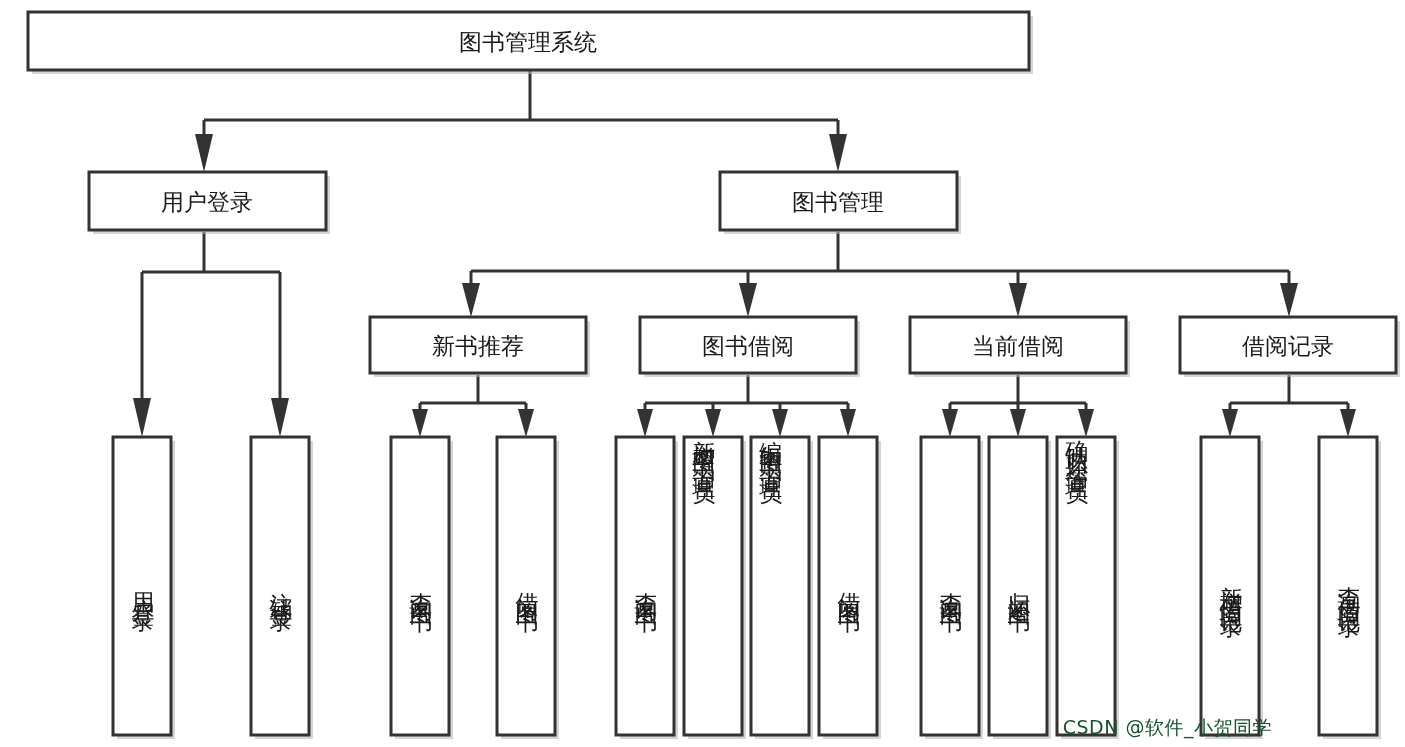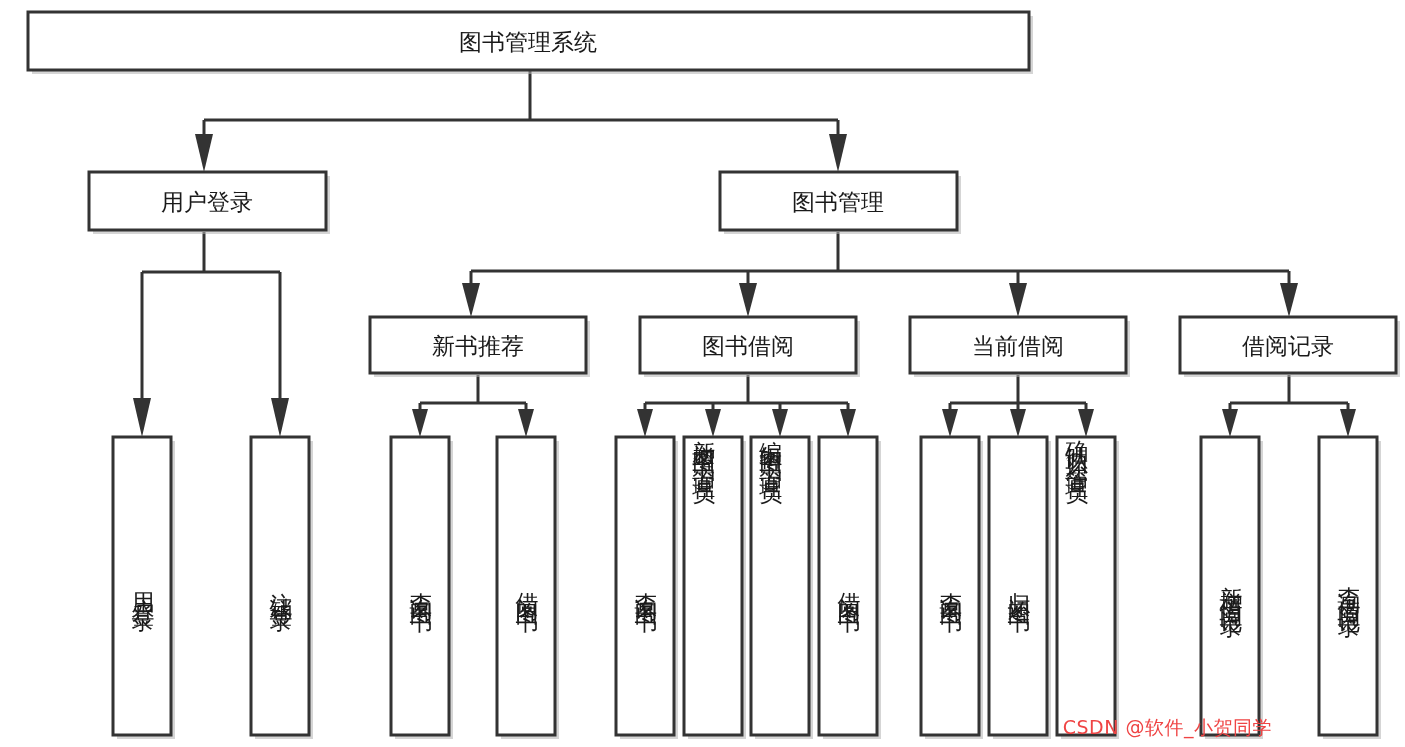--- a/index.html
+++ b/index.html
@@ -51,21 +51,21 @@
   .link-arrow {
     fill: #333333;
     stroke: none;
   }
   .watermark {
     position: absolute;
     right: 8px;
     bottom: 6px;
     font-family: "DejaVu Sans", "Liberation Sans", sans-serif;
     font-size: 19px;
-    color: #ef4444;
+    color: #14532d;
     white-space: nowrap;
     letter-spacing: 0.5px;
     pointer-events: none;
   }
 </style>
 </head>
 <body>
 
 <div id="diagram-root">
   <svg width="1405" height="747" viewBox="0 0 1405 747" xmlns="http://www.w3.org/2000/svg">

